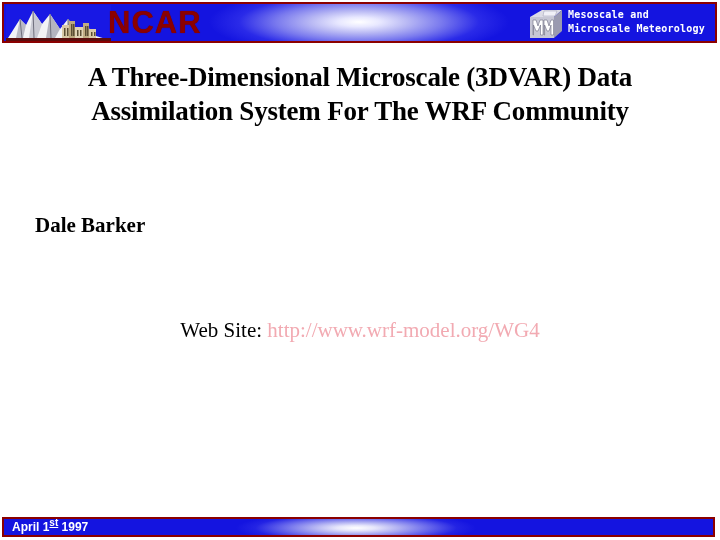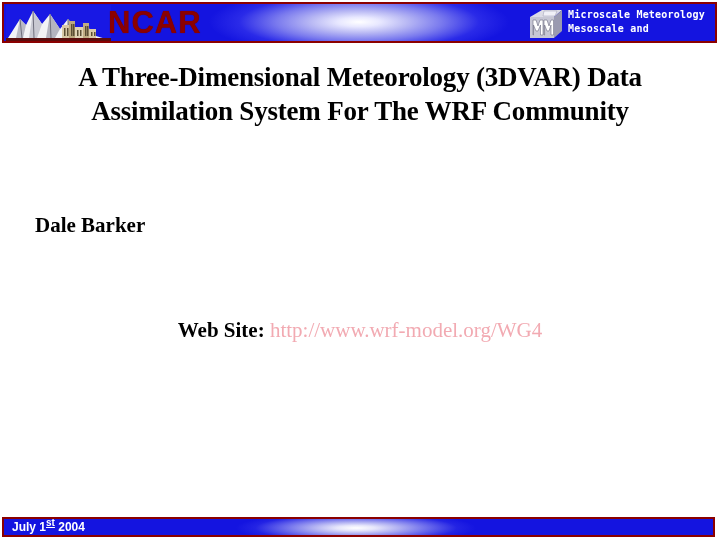--- a/index.html
+++ b/index.html
@@ -122,21 +122,21 @@
     left: 35px;
     top: 317px;
     width: 650px;
     text-align: center;
     font-family: "Liberation Serif", serif;
     font-size: 21px;
     line-height: 27px;
     color: #000000;
     white-space: nowrap;
   }
-  .website-label { color: #000000; font-weight: bold; }
+  .website-label { color: #000000; }
   .website-url {
     color: #f2aab2;
     text-decoration-color: #f2aab2;
     cursor: pointer;
   }
 
   
   .footer-bar {
     position: absolute;
     left: 2px;
@@ -230,33 +230,33 @@
 
         <g fill="#ffffff" stroke="#6d6d82" stroke-width="0.6">
           <polygon points="20,13 23,13 25,19 27,13 29.5,13 29.5,28 27,28 27,18 25,24 23,24 20.6,18 20.6,28 20,28"></polygon>
         </g>
 
         <polygon points="20,4 33,4 31,9 19,9" fill="#f0f0f7" stroke="#9a9ab0" stroke-width="0.5"></polygon>
       </svg>
     </div>
 
     <div class="mmm-text">
+      <div>Mesoscale and</div>
       <div>Microscale Meteorology</div>
-      <div>Mesoscale and</div>
     </div>
   </div>
 
   <div class="title">
-    <span class="line">A Three-Dimensional Meteorology (3DVAR) Data</span>
+    <span class="line">A Three-Dimensional Microscale (3DVAR) Data</span>
     <span class="line">Assimilation System For The WRF Community</span>
   </div>
 
   <div class="author">Dale Barker</div>
 
   <div class="website-line">
     <span class="website-label">Web Site:</span><span>&nbsp;</span><span class="website-url">http://www.wrf-model.org/WG4</span>
   </div>
 
   <div class="footer-bar">
-    <div class="footer-date"><span>July 1</span><sup>st</sup><span> 2004</span></div>
+    <div class="footer-date"><span>April 1</span><sup>st</sup><span> 1997</span></div>
   </div>
 
 </div>
 
 </body></html>

